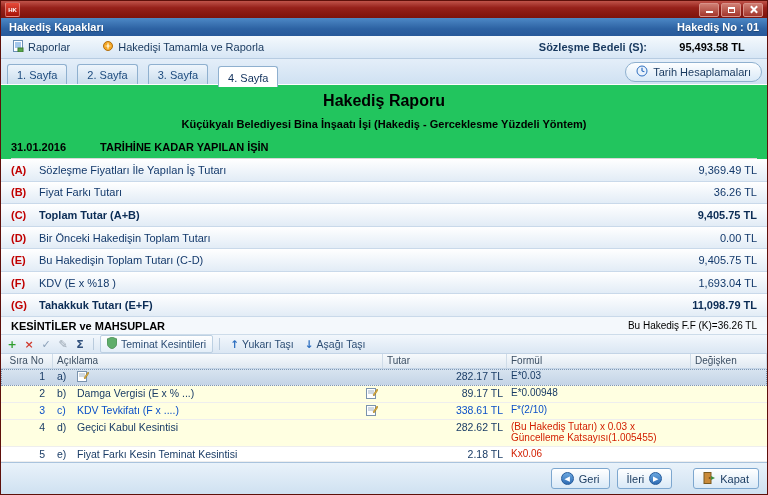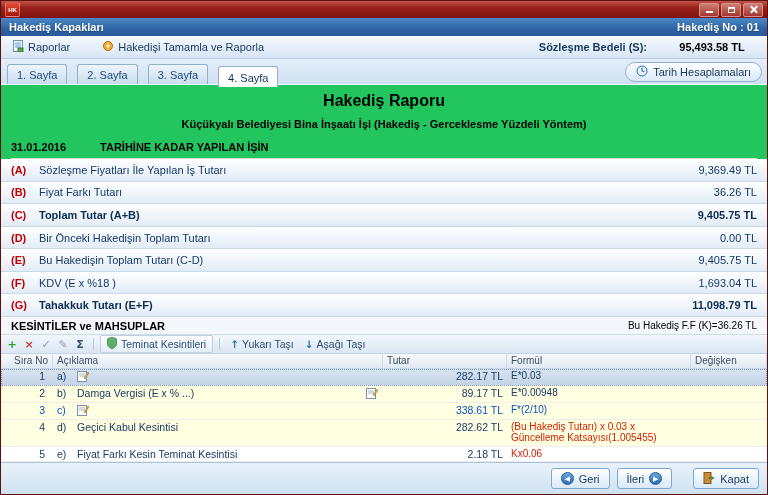--- a/index.html
+++ b/index.html
@@ -50,21 +50,21 @@
   .ded-head .r{font-size:10px;color:#000;}
   .gridbar{flex:0 0 17px;background:linear-gradient(#f2f7fc,#dbe7f3);border-top:1px solid #cddcea;border-bottom:1px solid #c3d4e6;display:flex;align-items:center;padding:0 4px;gap:3px;font-size:10.5px;color:#2d4e75;}
   .gico{width:14px;text-align:center;font-weight:bold;font-size:11px;}
   .vsep{width:1px;height:12px;background:#b9cbdd;margin:0 3px;}
   .gbtn{display:flex;align-items:center;gap:4px;padding:1px 6px;border:1px solid #bcd0e2;border-radius:2px;background:linear-gradient(#ffffff,#e3eef8);}
   .gflat{display:flex;align-items:center;gap:3px;padding:1px 4px;}
 
   
   .thead{flex:0 0 14px;display:flex;background:linear-gradient(#f7fafc,#e0e9f2);border-bottom:1px solid #c3d4e6;font-size:10px;color:#3c4f63;}
   .thead > div{border-right:1px solid #cfdce8;padding:1px 4px;box-sizing:border-box;}
-  .c-no{width:52px;text-align:right;}
+  .c-no{width:52px;text-align:center;}
   .c-desc{width:330px;}
   .c-amt{width:124px;text-align:right;}
   .c-form{width:184px;}
   .c-var{flex:1;}
   .trow{display:flex;font-size:10.5px;align-items:stretch;border-bottom:1px solid #eee;}
   .trow > div{padding:1px 4px;box-sizing:border-box;}
   .trow .c-no{text-align:right;padding-right:8px;}
   .trow .c-desc{display:flex;align-items:flex-start;gap:4px;}
   .trow .rid{width:16px;flex:0 0 16px;}
   .trow .rdesc{flex:1;}
@@ -256,20 +256,21 @@
       </div>
       <div class="c-amt">89.17 TL</div>
       <div class="c-form">E*0.00948</div>
       <div class="c-var"></div>
     </div>
 
     <div class="trow yellow bluetext">
       <div class="c-no">3</div>
       <div class="c-desc">
         <span class="rid">c)</span>
+        <span class="rdesc">KDV Tevkifatı (F x ....)</span>
         <span class="editic"><svg width="12" height="12" viewBox="0 0 12 12">
               <rect x="0.5" y="1.5" width="9" height="10" fill="#fff" stroke="#7a93ad"></rect>
               <line x1="2" y1="4" x2="8" y2="4" stroke="#9fb2c5"></line>
               <line x1="2" y1="6" x2="8" y2="6" stroke="#9fb2c5"></line>
               <polygon points="7,8 11,2 12,3 8,9" fill="#e8b23a" stroke="#8a6a14" stroke-width="0.5"></polygon>
             </svg></span>
       </div>
       <div class="c-amt">338.61 TL</div>
       <div class="c-form">F*(2/10)</div>
       <div class="c-var"></div>

